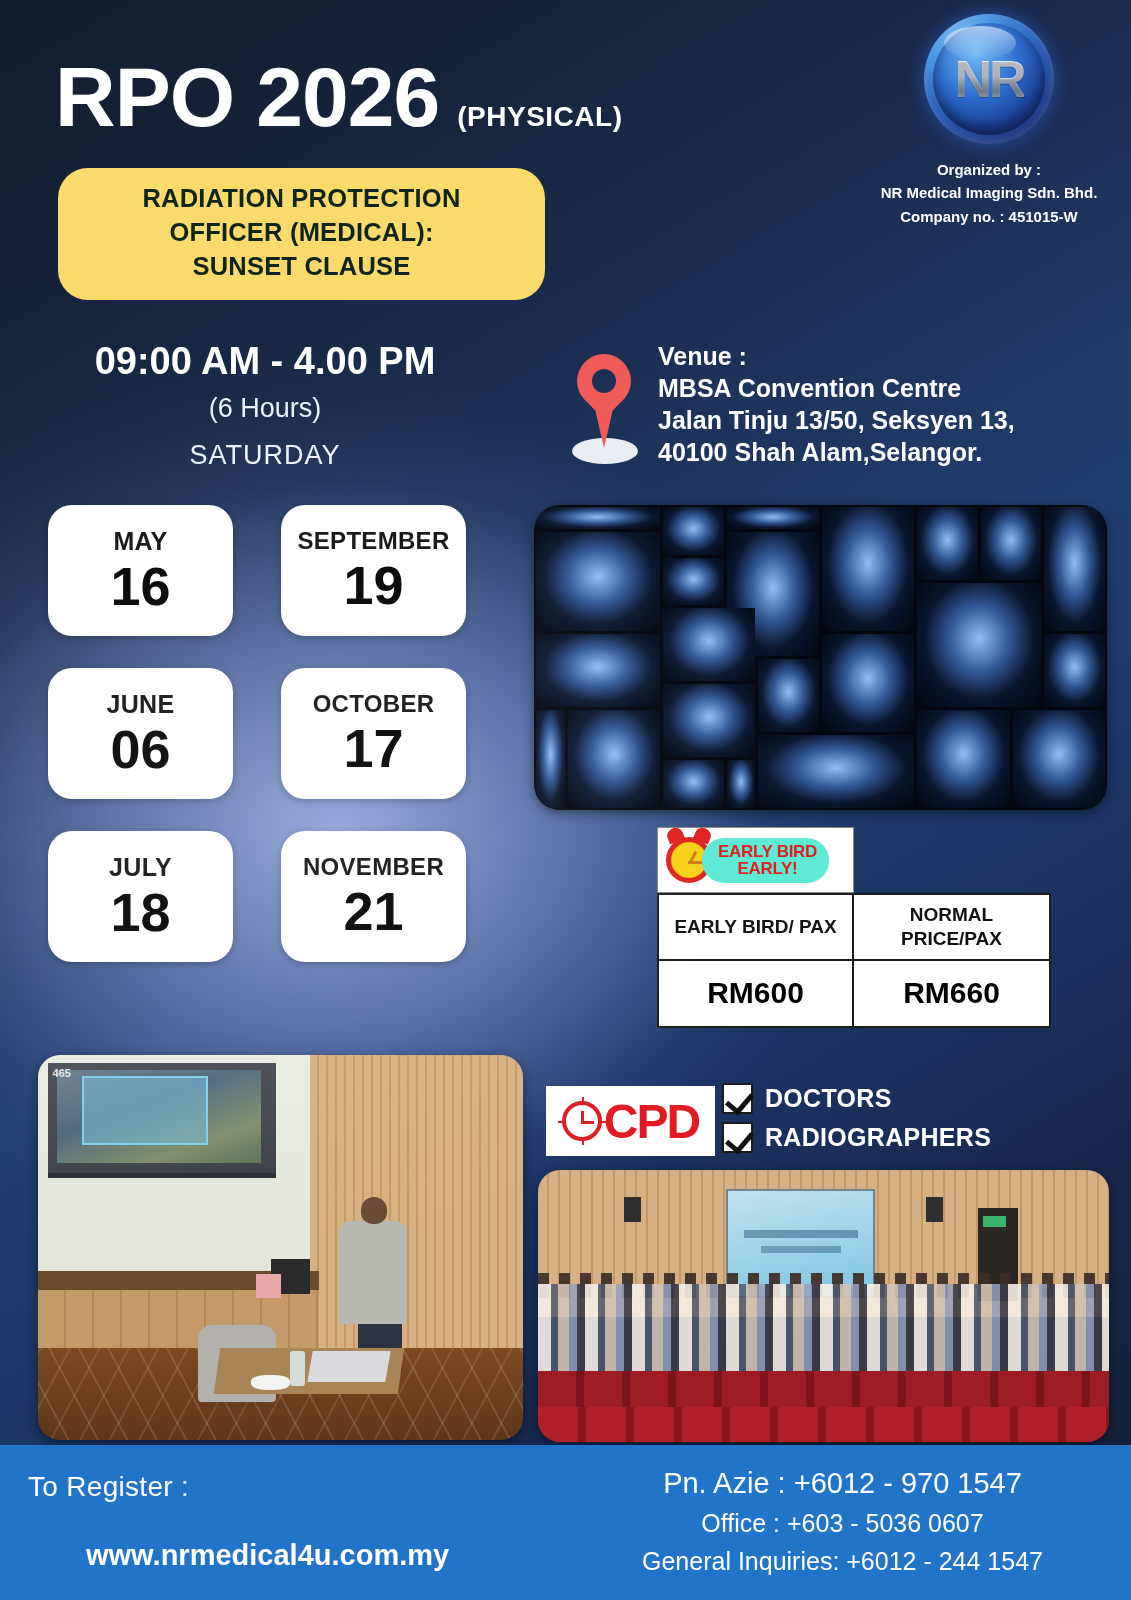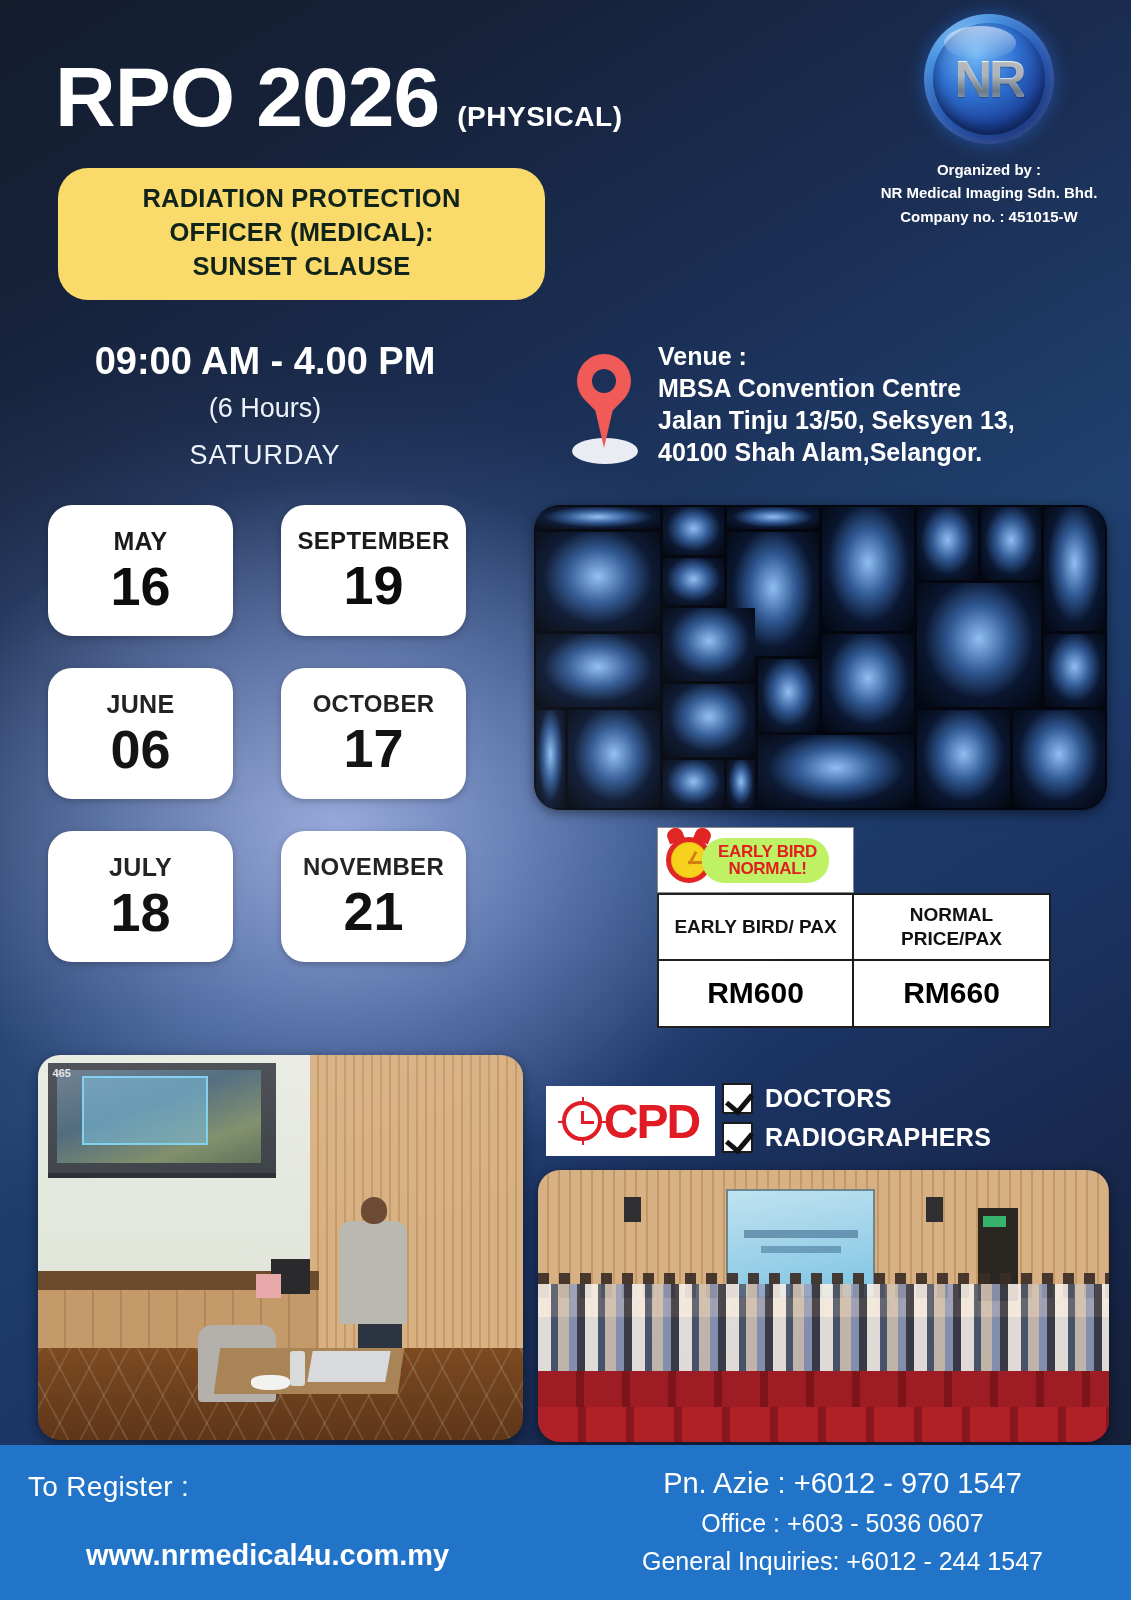--- a/index.html
+++ b/index.html
@@ -148,21 +148,21 @@
   }
   .clock:before, .clock:after {
     content:""; position:absolute; background:#d07c10;
   }
   .clock:before { width:3px; height:14px; left:17px; top:8px; transform-origin: bottom center; transform: rotate(28deg); }
   .clock:after { width:14px; height:3px; left:17px; top:19px; }
   .bell { position:absolute; width:16px; height:14px; background:#e02020; border-radius:50% 50% 0 0; top:-14px; }
   .bell.l { left:-4px; transform: rotate(-22deg); }
   .bell.r { right:-4px; transform: rotate(22deg); }
   .eb-pill {
-    margin-left: -10px; background: #bef264; border-radius: 22px;
+    margin-left: -10px; background: #5eead4; border-radius: 22px;
     padding: 5px 12px 6px 16px; line-height: 1.0; z-index:2;
   }
   .eb-pill span { display:block; font-size: 17px; font-weight: bold; color: #e02020; letter-spacing: -0.3px; }
   .eb-pill span.l2 { text-align: center; }
 
   .price-table {
     position: absolute; left: 657px; top: 893px; width: 394px; height: 135px;
     border: 2px solid #1c1c1c; background: #fff;
     display: grid; grid-template-columns: 1fr 1fr; grid-template-rows: 1fr 1fr;
   }
@@ -440,21 +440,21 @@
       </div>
   </div>
 
   <div class="eb-badge">
     <div class="clock">
       <span class="bell l"></span>
         <span class="bell r"></span>
     </div>
     <div class="eb-pill">
       <span>EARLY BIRD</span>
-      <span class="l2">NORMAL!</span>
+      <span class="l2">EARLY!</span>
     </div>
   </div>
 
   <div class="price-table">
     <div>
       <span class="ph">EARLY BIRD/ PAX</span>
     </div>
     <div>
       <span class="ph">
         <span>NORMAL</span><br>

